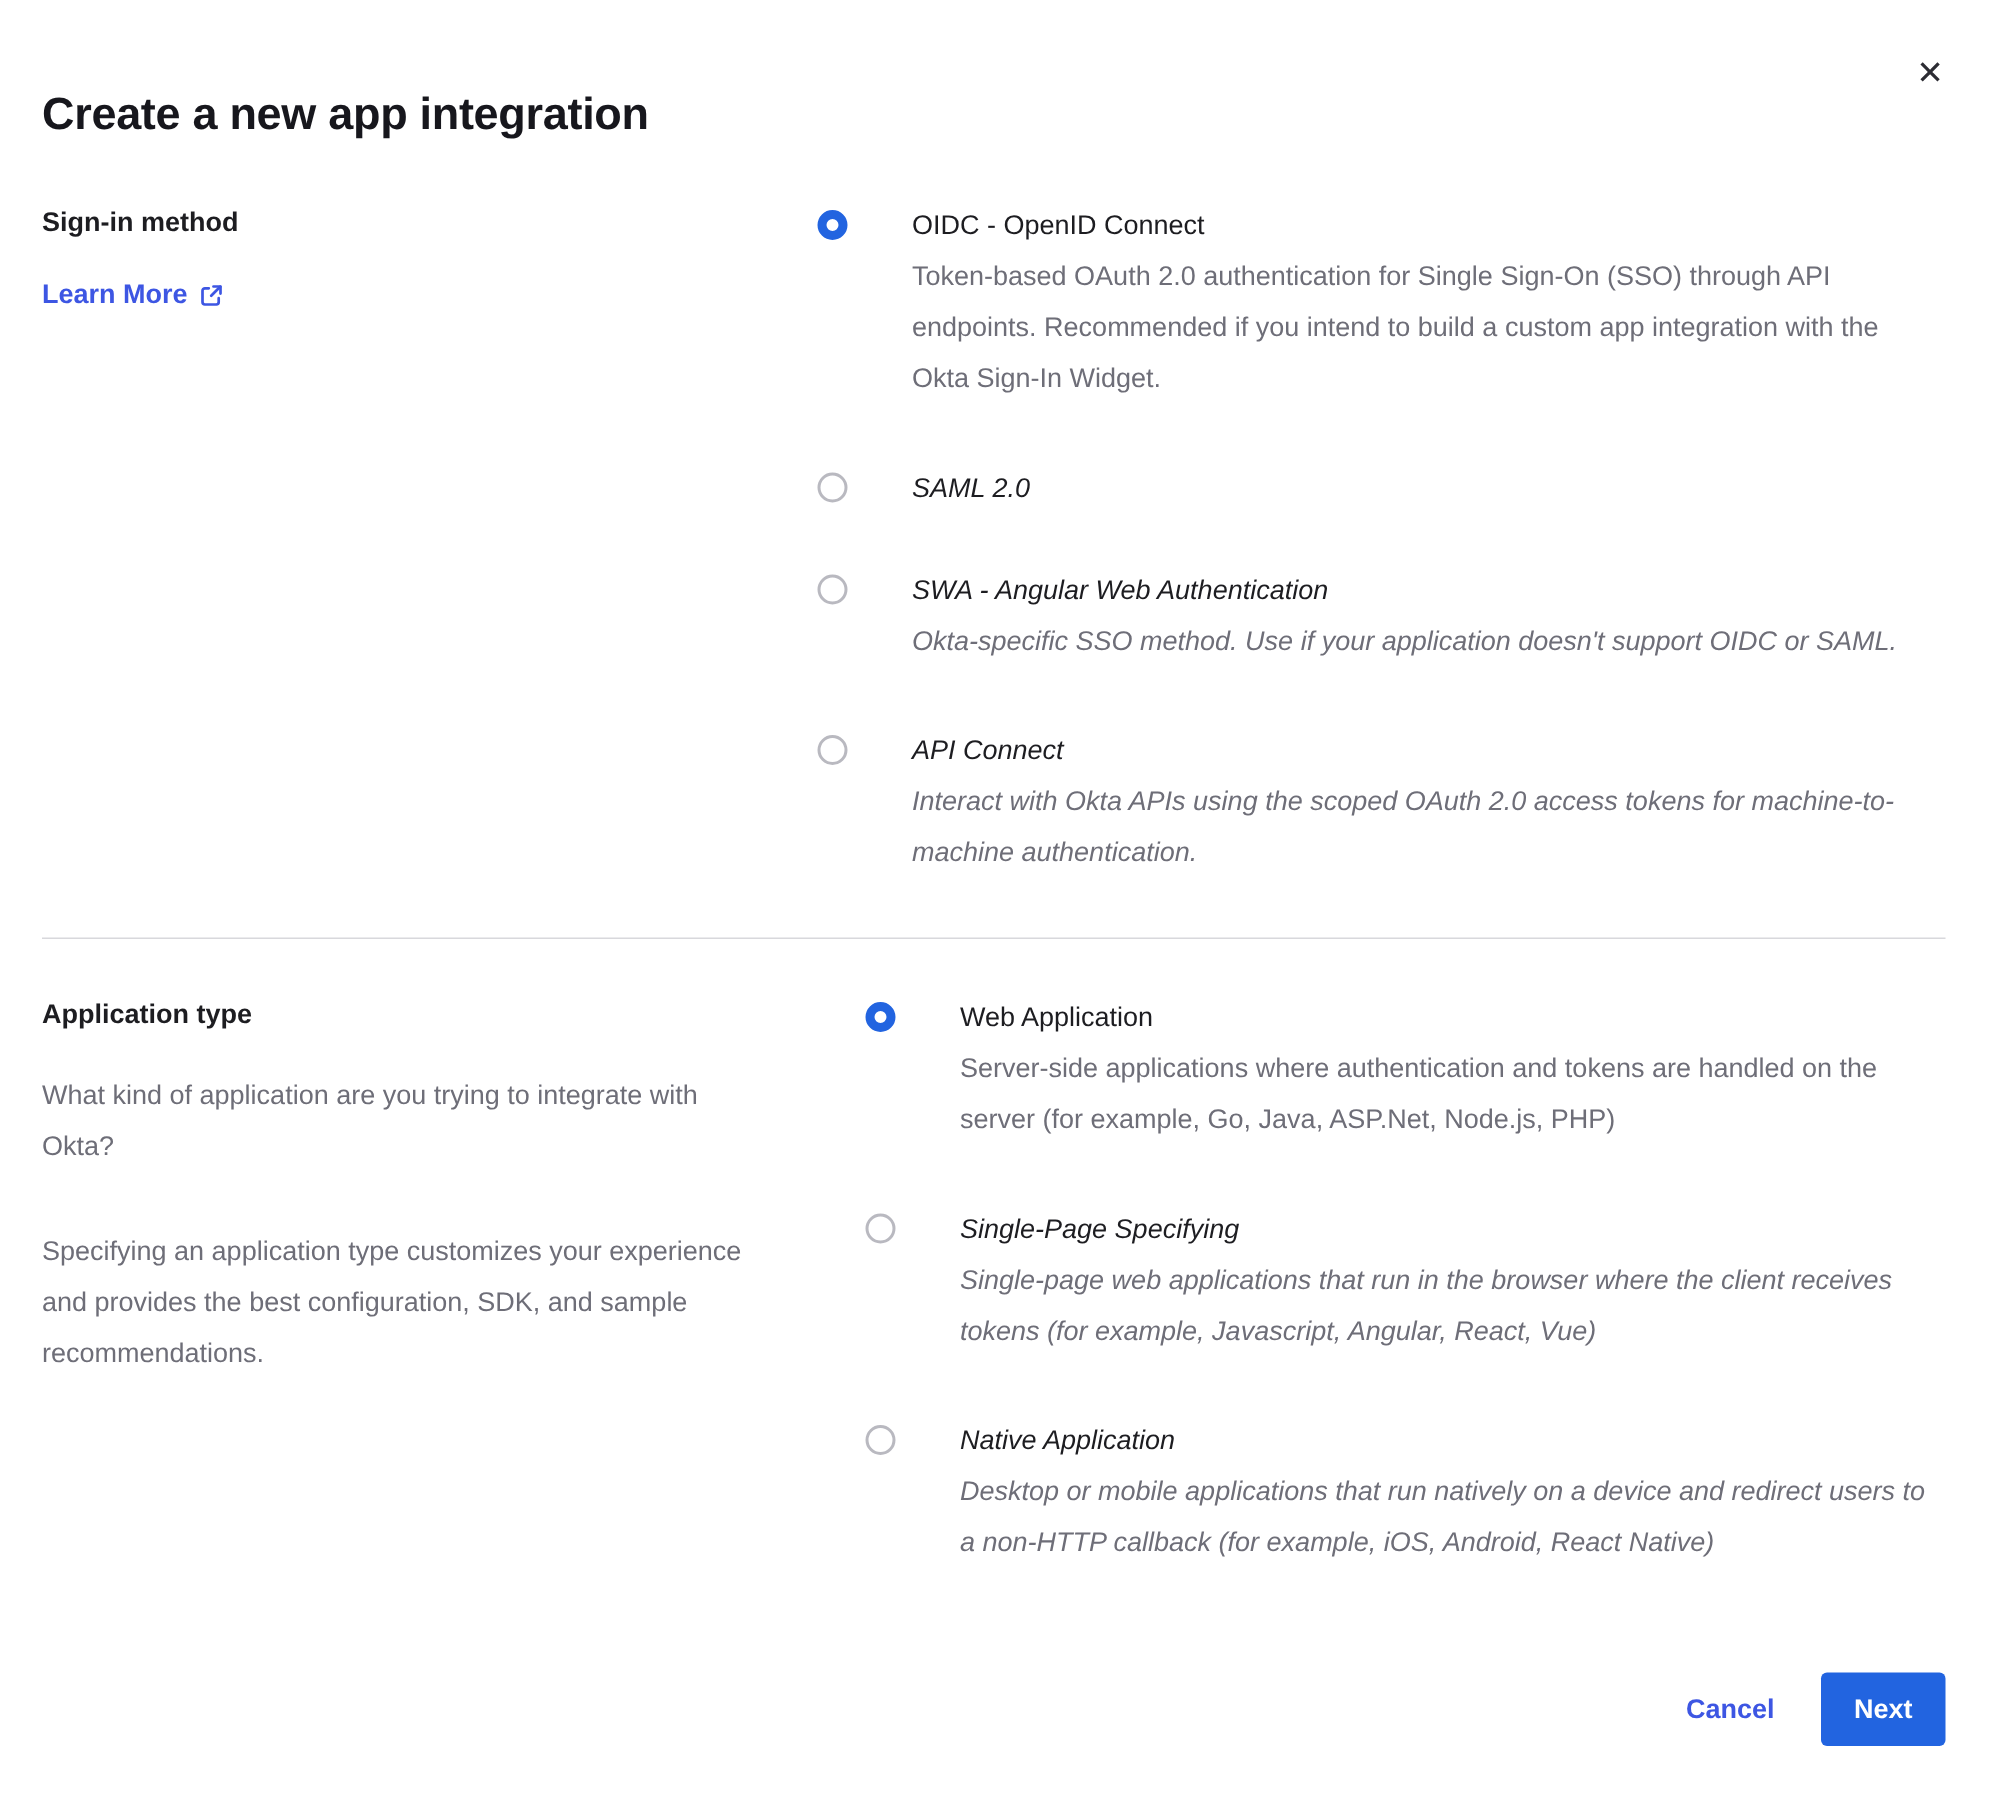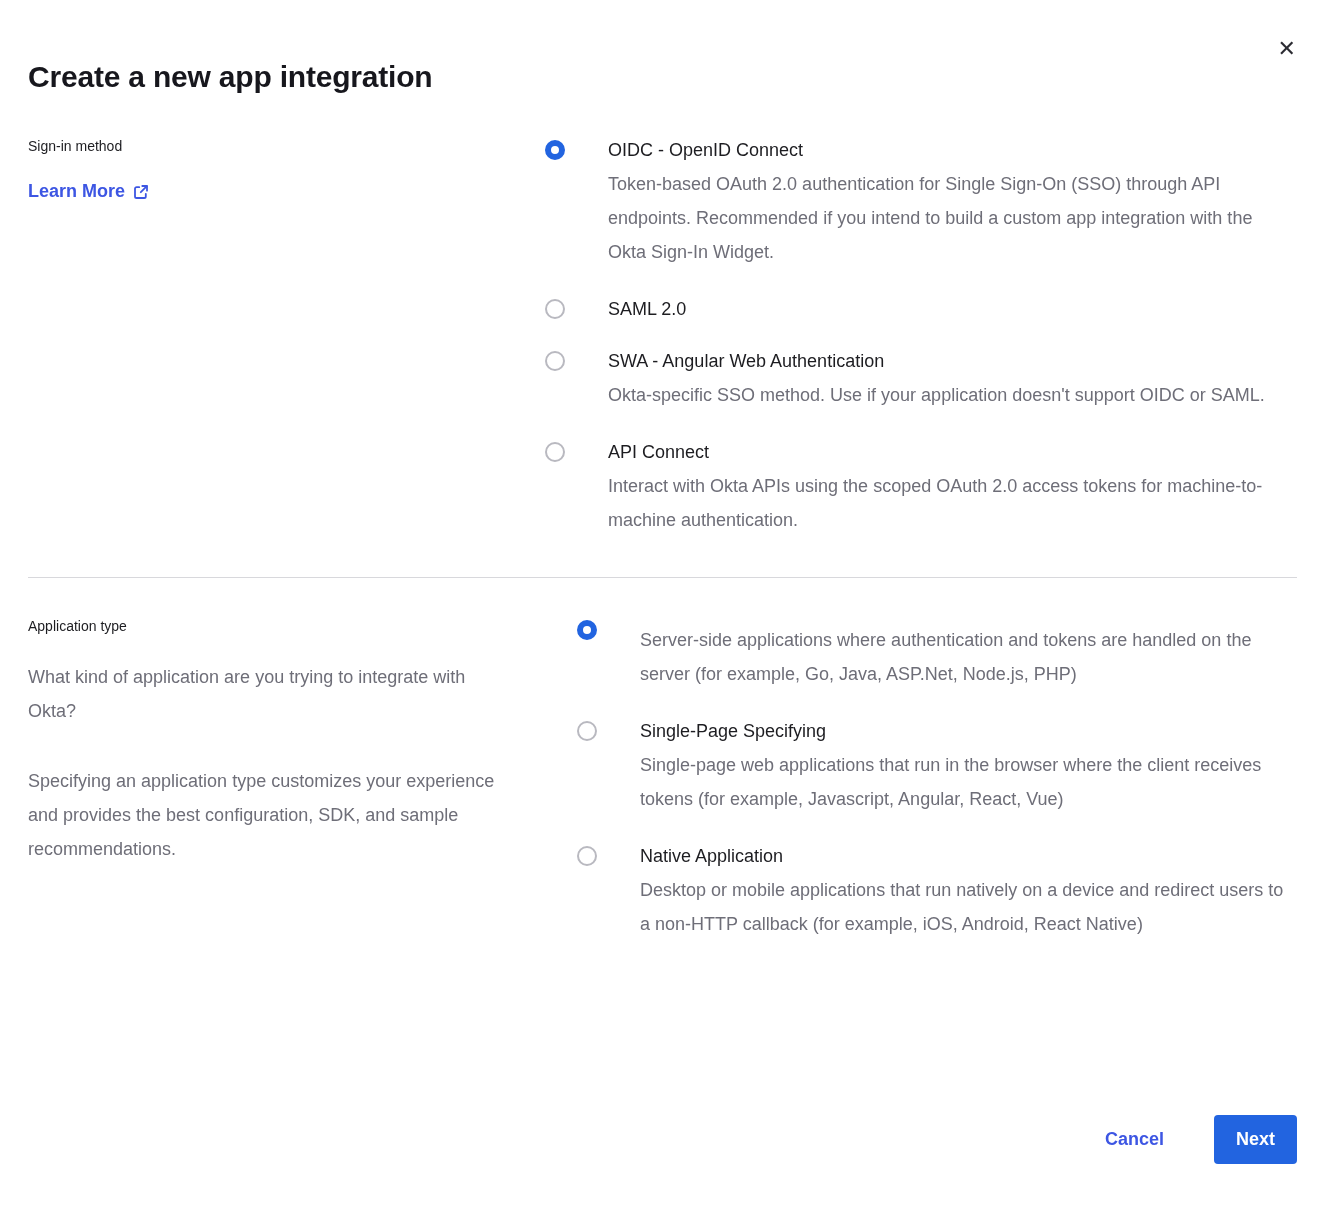--- a/index.html
+++ b/index.html
@@ -41,22 +41,22 @@
   .row-1 { margin-top: 44px; }
   .row-left {
     width: 517px;
     flex: none;
   }
   .row-right {
     flex: 1;
     max-width: 720px;
   }
   .section-label {
-    font-size: 14px;
-    font-weight: 400;
+    font-size: 18px;
+    font-weight: 700;
     color: #1d1d21;
   }
   .learn-more {
     margin-top: 27px;
     display: inline-flex;
     align-items: center;
     gap: 8px;
     color: var(--link, #3d56e3);
     font-size: 18px;
     font-weight: 700;
@@ -71,21 +71,21 @@
     max-width: 485px;
   }
   .left-para.p1 { margin-top: 26px; }
   .left-para.p2 { margin-top: 36px; }
   .radio-item {
     display: flex;
     align-items: flex-start;
     cursor: pointer;
     gap: 25px;
   }
-  .radio-item + .radio-item { margin-top: 28px; }
+  .radio-item + .radio-item { margin-top: 44px; font-style: italic; }
   .radio {
     width: 20px;
     height: 20px;
     border-radius: 50%;
     border: 2px solid #b9b9c0;
     background: #ffffff;
     flex: none;
     margin-top: 2px;
   }
   .radio.selected {
@@ -108,21 +108,21 @@
     border-top: 1px solid #d8d8dc;
     margin-top: 40px;
   }
   .row-2 { margin-top: 40px; justify-content: space-between; }
   .footer {
     position: absolute;
     right: 35px;
     bottom: 46px;
     display: flex;
     align-items: center;
-    gap: 50px;
+    gap: 31px;
   }
   .cancel-link {
     color: var(--link, #3d56e3);
     font-size: 18px;
     font-weight: 700;
     cursor: pointer;
     text-decoration: none;
   }
   .next-btn {
     background: var(--accent, #2264e0);
@@ -195,20 +195,21 @@
   <div class="row row-2">
     <div class="row-left">
       <div class="section-label">Application type</div>
       <p class="left-para p1">What kind of application are you trying to integrate with Okta?</p>
       <p class="left-para p2">Specifying an application type customizes your experience and provides the best configuration, SDK, and sample recommendations.</p>
     </div>
     <div class="row-right radio-group">
         <div class="radio-item">
           <span class="radio selected"></span>
           <div class="radio-text">
+            <div class="radio-label">Web Application</div>
             <div class="radio-desc">Server-side applications where authentication and tokens are handled on the server (for example, Go, Java, ASP.Net, Node.js, PHP)</div>
           </div>
         </div>
         <div class="radio-item">
           <span class="radio"></span>
           <div class="radio-text">
             <div class="radio-label">Single-Page Specifying</div>
             <div class="radio-desc">Single-page web applications that run in the browser where the client receives tokens (for example, Javascript, Angular, React, Vue)</div>
           </div>
         </div>

